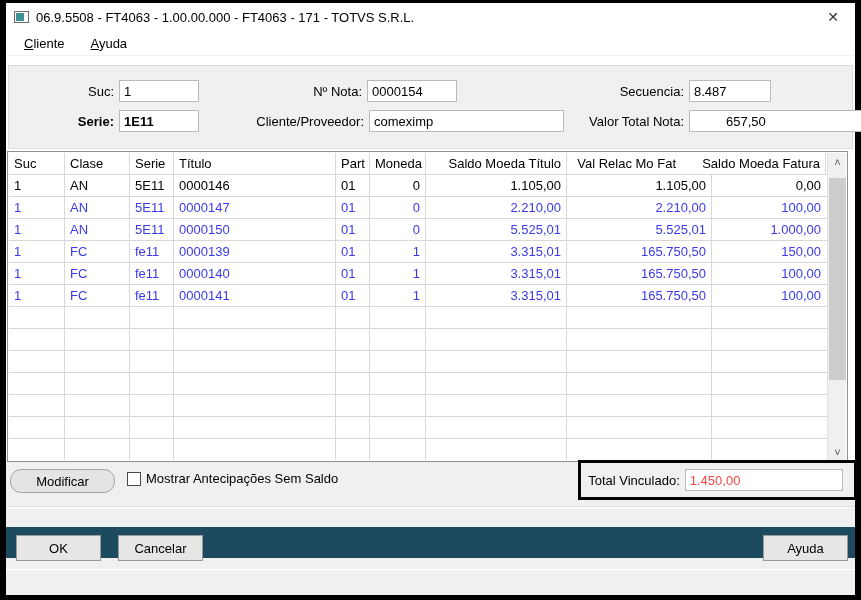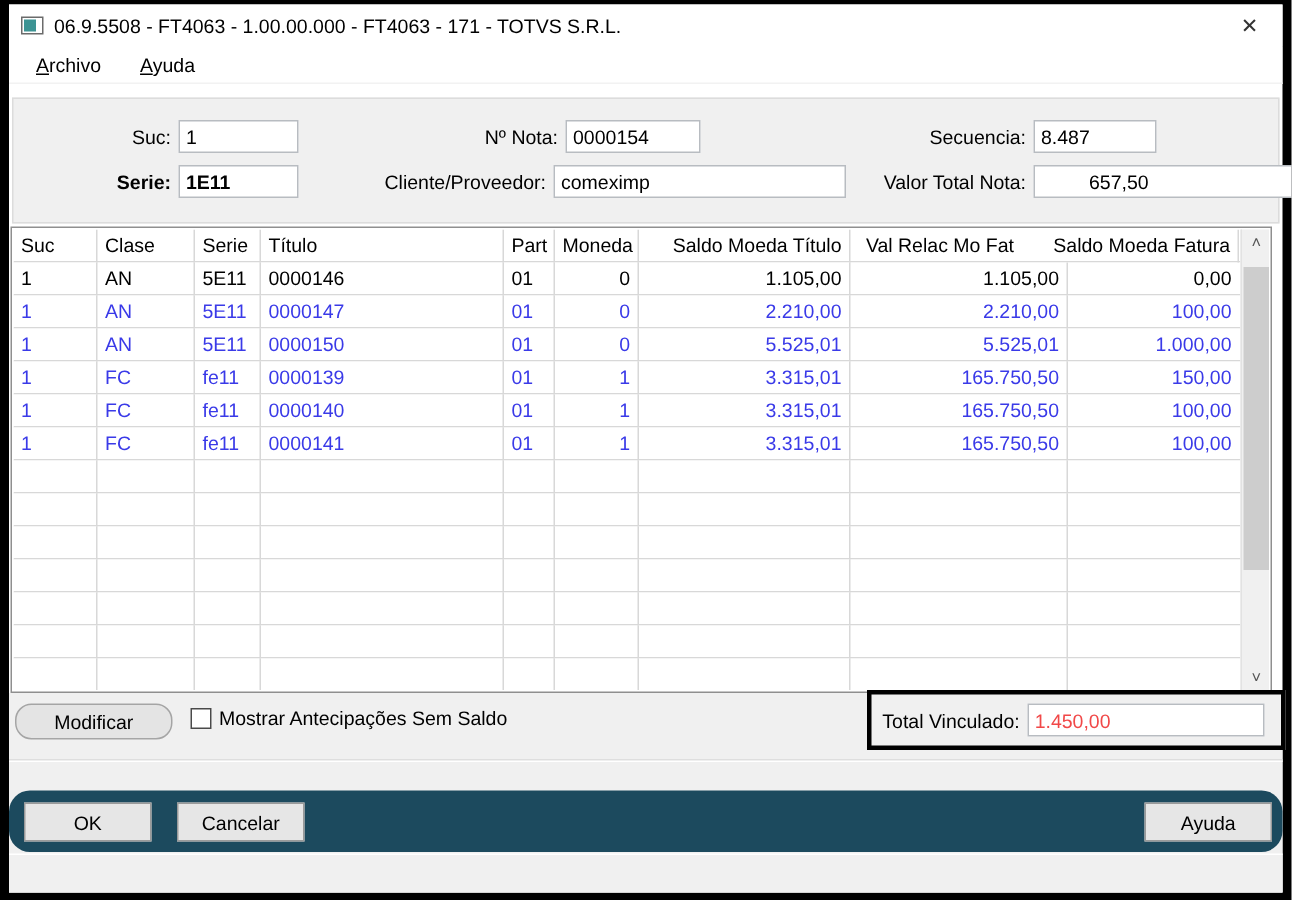--- a/index.html
+++ b/index.html
@@ -32,21 +32,21 @@
     background:#f0f0f0; border:1px solid #dcdcdc;
   }
   .field { position:absolute; display:flex; align-items:center; height:22px; }
   .field .lbl { text-align:right; padding-right:5px; white-space:nowrap; }
   .textbox {
     height:22px; background:#fff; border:1px solid #b8bcc1;
     display:flex; align-items:center; padding:0 4px; font-size:13px; overflow:hidden; white-space:nowrap;
   }
   
   .f-suc   { top:14px; left:20px;  } .f-suc .lbl { width:90px; }  .f-suc .textbox { width:80px; }
-  .f-nota  { top:14px; left:248px; } .f-nota .lbl { width:120px; } .f-nota .textbox { width:90px; }
+  .f-nota  { top:14px; left:238px; } .f-nota .lbl { width:120px; } .f-nota .textbox { width:90px; }
   .f-sec   { top:14px; left:560px; } .f-sec .lbl { width:120px; } .f-sec .textbox { width:82px; }
   .f-serie { top:44px; left:20px;font-weight:bold;  } .f-serie .lbl { width:90px; } .f-serie .textbox { width:80px; }
   .f-cli   { top:44px; left:210px; } .f-cli .lbl { width:150px; } .f-cli .textbox { width:195px; }
   .f-vtn   { top:44px; left:560px; } .f-vtn .lbl { width:120px; } .f-vtn .textbox { width:173px;padding-left:36px; }
   
   .grid {
     position:absolute; left:1px; top:148px; width:841px; height:311px;
     background:#fff; border:1px solid #8f8f8f;
   }
   .grid-inner { position:absolute; left:1px; top:1px; right:20px; bottom:1px; overflow:hidden; }
@@ -80,38 +80,38 @@
   .checkbox { width:14px; height:14px; background:#fff; border:1px solid #4a4a4a; margin-right:5px; }
   .total-box {
     position:absolute; left:572px; top:-2px; width:279px; height:40px;
     border:3px solid #000; background:#f0f0f0;
     display:flex; align-items:center; justify-content:center; padding-right:4px;
   }
   .total-box .lbl { padding-right:5px; white-space:nowrap; }
   .total-box .textbox { width:158px; color:var(--total-red,#f14848); }
   .divider { position:absolute; left:0; top:44px; right:0; height:2px; background:#dedede; border-bottom:1px solid #fff; }
   
-  .action-bar { position:absolute; left:0; top:65px; right:0; height:41px; background:var(--teal,#1c4a5e);border-radius:14px; }
+  .action-bar { position:absolute; left:0; top:65px; right:0; height:31px; background:var(--teal,#1c4a5e); }
   .action-bar .btn { position:absolute; top:8px; width:85px; height:26px; border:1px solid #9a9a9a; background:#e6e6e6; }
   .ok-btn { left:10px; } .cancel-btn { left:112px; } .help-btn { right:7px; }
   .bottom-strip { position:absolute; left:0; top:107px; right:0; height:26px; background:#f0f0f0; border-top:1px solid #fff; }
 </style>
 </head>
 <body>
 
 <div class="window">
 
   <div class="titlebar">
     <div class="app-icon"></div>
     <div class="title-text">06.9.5508 - FT4063 - 1.00.00.000 - FT4063 - 171 - TOTVS S.R.L.</div>
     <div class="close-btn">✕</div>
   </div>
 
   <div class="menubar">
-    <span class="menu-item">Archivo</span>
+    <span class="menu-item">Cliente</span>
     <span class="menu-item">Ayuda</span>
   </div>
 
   <div class="form-box">
     <div class="field f-suc">
       <span class="lbl">Suc:</span>
       <div class="textbox">1</div>
     </div>
     <div class="field f-nota">
       <span class="lbl">Nº Nota:</span>

